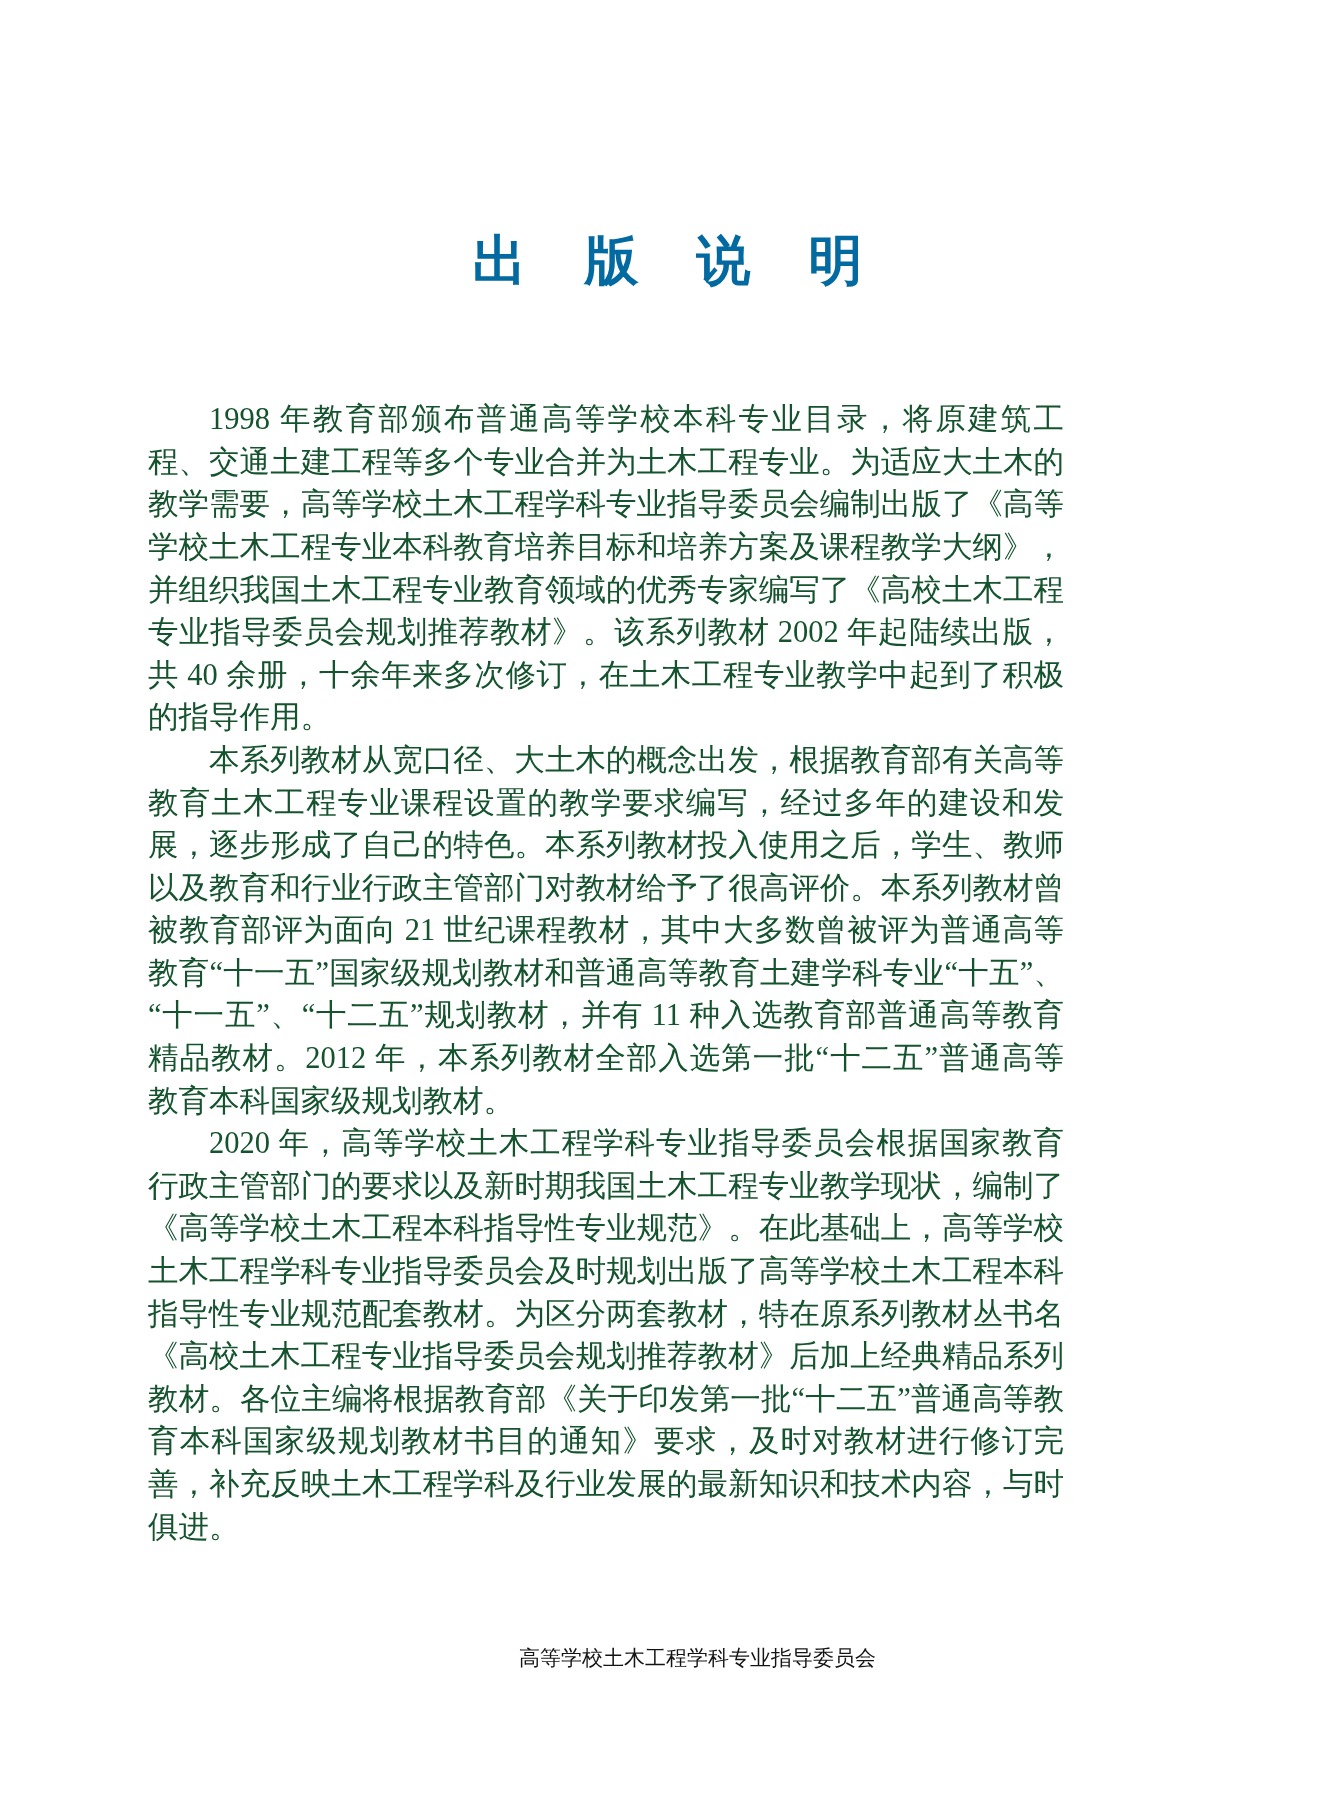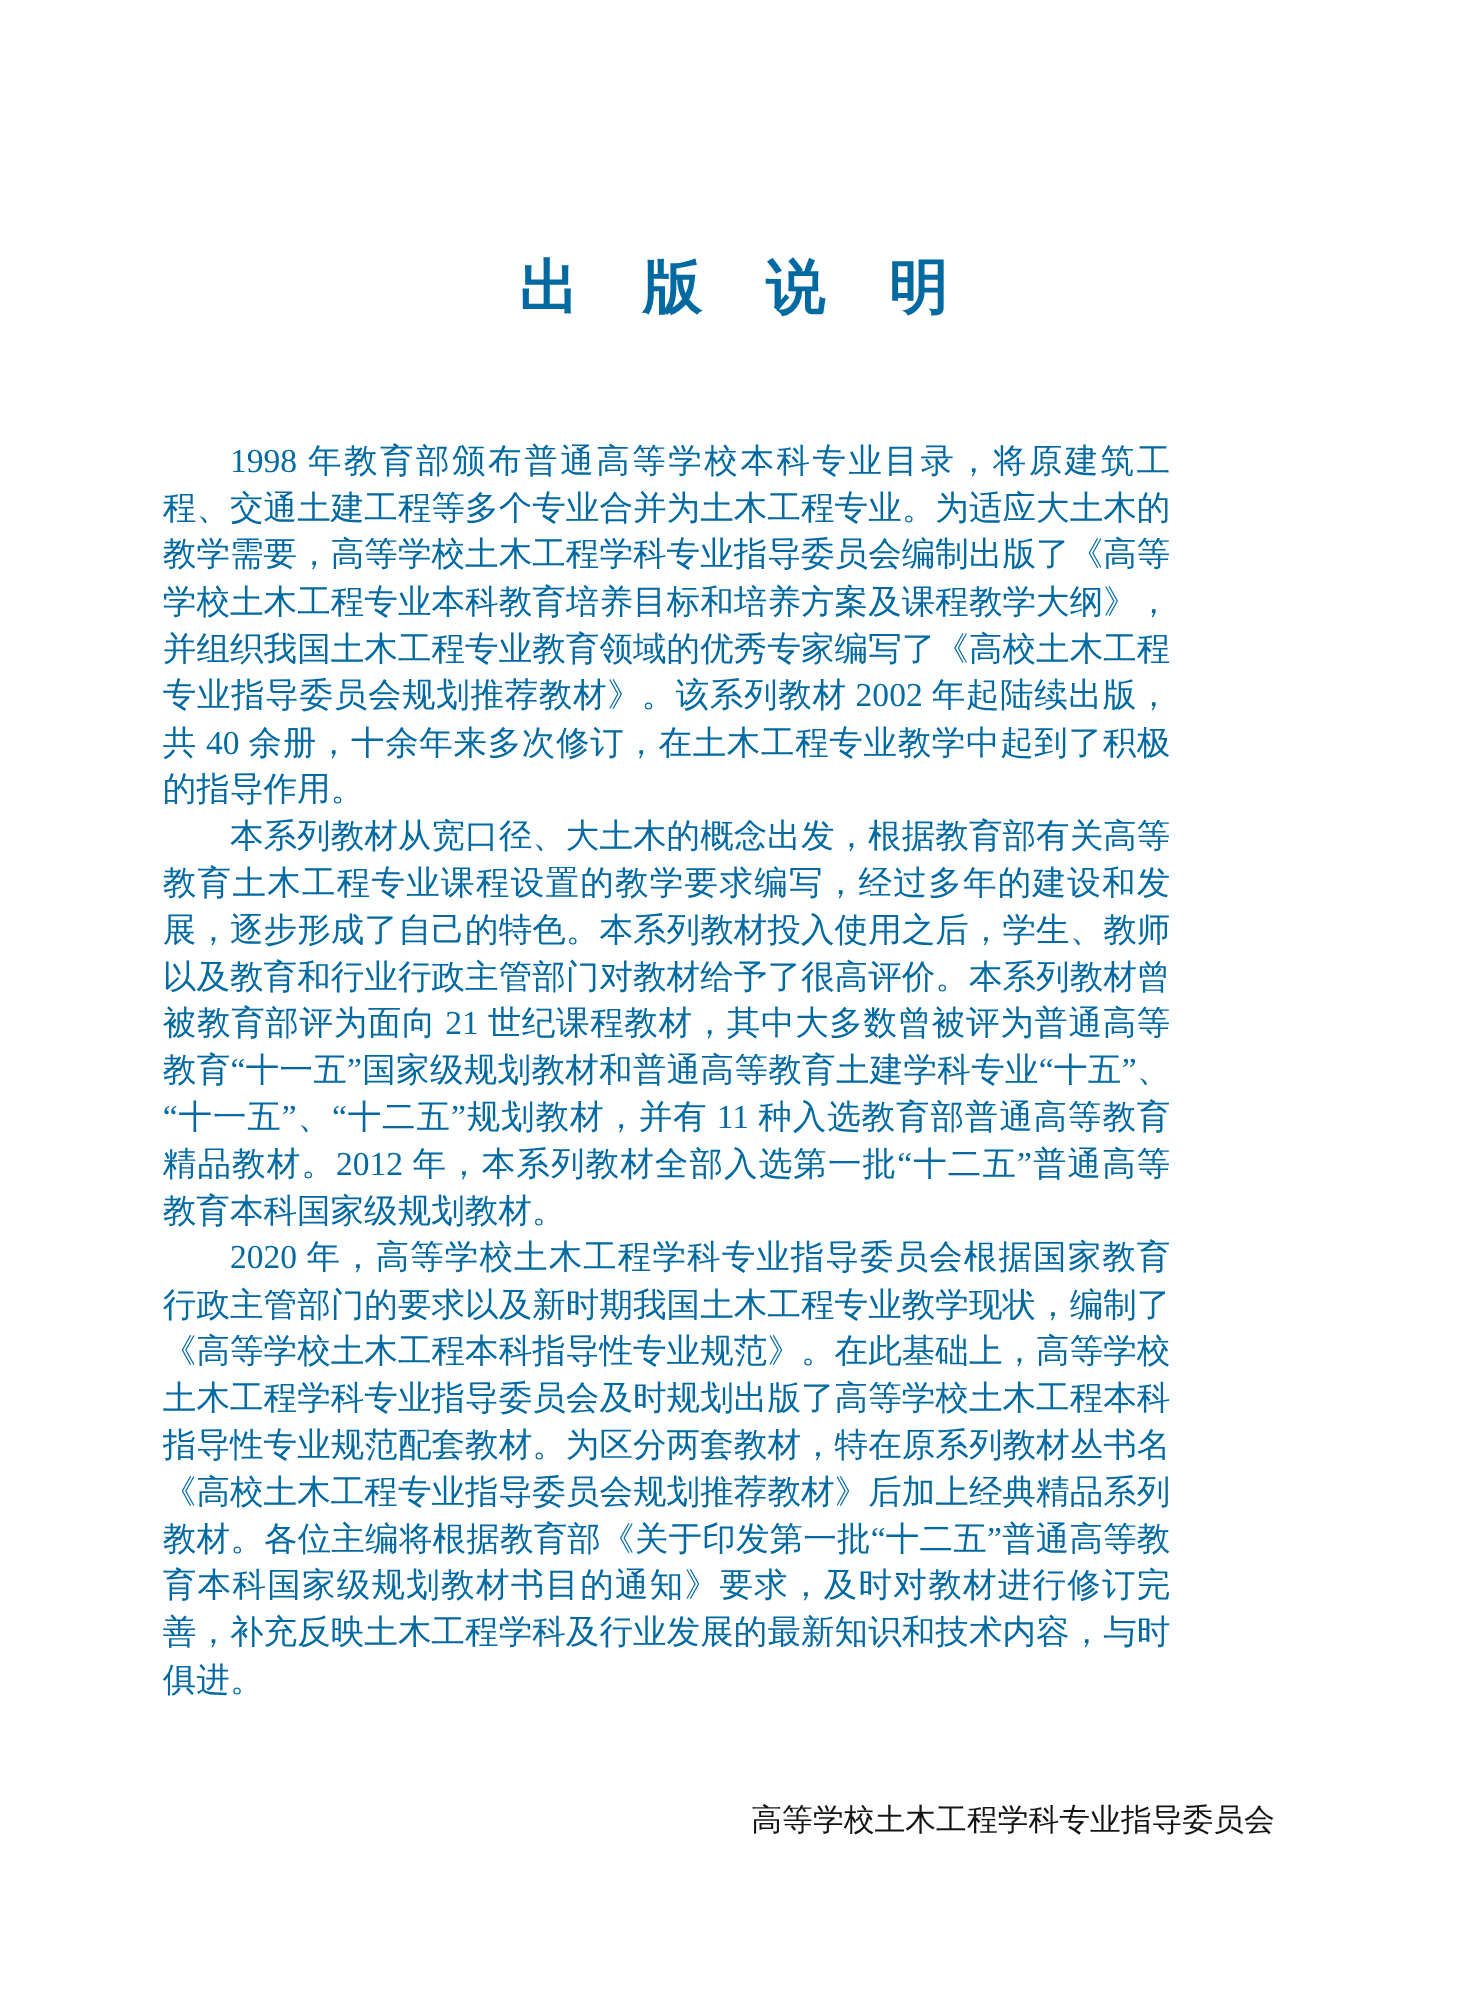--- a/index.html
+++ b/index.html
@@ -27,38 +27,37 @@
     line-height: 1;
     white-space: pre;
   }
   .doc-body {
     width: 916px;
     margin: 110px 0 0 148px;
     font-size: 30.5px;
     line-height: 42.6px;
     text-align: justify;
     text-justify: inter-ideograph;
-    color: #0369a1;
+    color: #14532d;
   }
   .doc-body p {
     margin: 0;
     padding: 0;
     text-indent: 2em;
     word-break: break-all;
   }
   .signature {
     margin-top: 86px;
     margin-left: auto;
     margin-right: 178px;
     width: 640px;
-    text-align: right;
-    font-size: 28px;
+    text-align: left;
+    font-size: 21px;
     line-height: 48px;
     color: #141414;
-    font-family: Liberation Mono, monospace;
   }
   .signature .sig-line {
     margin: 0;
   }
 </style>
 </head>
 <body>
 
 <div class="page">
 

